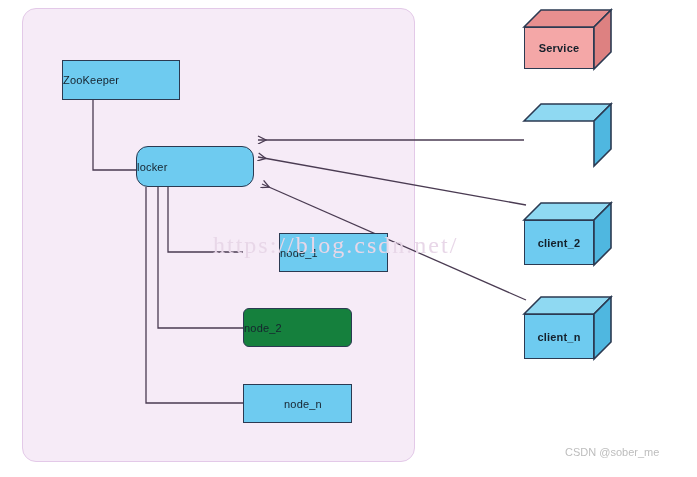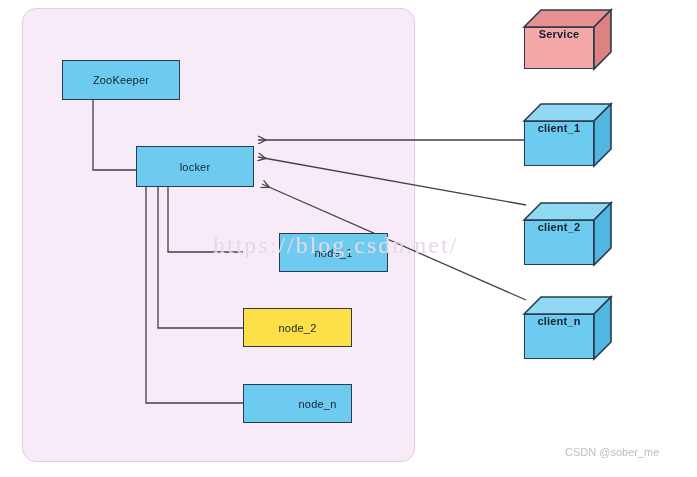--- a/index.html
+++ b/index.html
@@ -33,35 +33,35 @@
     border-radius: 14px;
     box-sizing: border-box;
   }
   .flat-box {
     position: absolute;
     background: #6ecbf0;
     border: 1.6px solid #2b3a52;
     box-sizing: border-box;
     display: flex;
     align-items: center;
-    justify-content: center;
     color: #16232e;
     font-size: 11px;
     letter-spacing: 0.2px;
   }
   .cube {
     position: absolute;
   }
   .cube .face-front {
     position: absolute;
     left: 0;
     bottom: 0;
     box-sizing: border-box;
     border: 1.6px solid #2b3a52;
     display: flex;
+    align-items: center;
     justify-content: center;
     font-size: 11px;
     font-weight: bold;
     color: #14202b;
     letter-spacing: 0.2px;
     margin-top: 20px;
   }
   .cube svg {
     position: absolute;
     left: 0;
@@ -109,27 +109,27 @@
         <polyline points="524,140 258,140" stroke="#4a3b52" marker-end="url(#arrowhead)"></polyline>
         <polyline points="526,205 258,157" stroke="#4a3b52" marker-end="url(#arrowhead)"></polyline>
         <polyline points="526,300 262,184" stroke="#4a3b52" marker-end="url(#arrowhead)"></polyline>
       </g>
   </svg>
 
   <div id="flat-layer">
       <div class="flat-box" style="left: 62px; top: 60px; width: 118px; height: 40px; background: rgb(110, 203, 240); border-color: rgb(43, 58, 82);">
         <span>ZooKeeper</span>
       </div>
-      <div class="flat-box" style="left: 136px; top: 146px; width: 118px; height: 41px; background: rgb(110, 203, 240); border-color: rgb(43, 58, 82);">
+      <div class="flat-box" style="left: 136px; top: 146px; width: 118px; height: 41px; background: rgb(110, 203, 240); border-color: rgb(43, 58, 82); border-radius: 12px;">
         <span>locker</span>
       </div>
       <div class="flat-box" style="left: 243px; top: 233px; width: 109px; height: 39px; background: rgb(110, 203, 240); border-color: rgb(43, 58, 82); margin-left: 36px;">
         <span>node_1</span>
       </div>
-      <div class="flat-box" style="left: 243px; top: 308px; width: 109px; height: 39px; background: #fde047; border-color: rgb(43, 58, 82);">
+      <div class="flat-box" style="left: 243px; top: 308px; width: 109px; height: 39px; background: #15803d; border-color: rgb(43, 58, 82); border-radius: 6px;">
         <span>node_2</span>
       </div>
       <div class="flat-box" style="left: 243px; top: 384px; width: 109px; height: 39px; background: rgb(110, 203, 240); border-color: rgb(43, 58, 82); padding-left: 40px;">
         <span>node_n</span>
       </div>
     </div>
   <div id="cube-layer">
       <div class="cube" style="left: 524px; top: 10px; width: 87px; height: 59px;">
         <svg width="89" height="61">
           <polygon points="0,17 17,0 87,0 70,17" fill="#e88f8f" stroke="#2b3a52" stroke-width="1.6"></polygon>
@@ -137,23 +137,20 @@
         </svg>
         <div class="face-front" style="width: 70px; height: 42px; background: rgb(244, 167, 167); border-color: rgb(43, 58, 82);">
           <span>Service</span>
         </div>
       </div>
       <div class="cube" style="left: 524px; top: 104px; width: 87px; height: 62px;">
         <svg width="89" height="64">
           <polygon points="0,17 17,0 87,0 70,17" fill="#8fd9f2" stroke="#2b3a52" stroke-width="1.6"></polygon>
           <polygon points="70,17 87,0 87,45 70,62" fill="#4fb7e0" stroke="#2b3a52" stroke-width="1.6"></polygon>
         </svg>
-        <div class="face-front" style="width: 70px; height: 45px; background: rgb(110, 203, 240); border-color: rgb(43, 58, 82);">
-          <span>client_1</span>
-        </div>
       </div>
       <div class="cube" style="left: 524px; top: 203px; width: 87px; height: 62px;">
         <svg width="89" height="64">
           <polygon points="0,17 17,0 87,0 70,17" fill="#8fd9f2" stroke="#2b3a52" stroke-width="1.6"></polygon>
           <polygon points="70,17 87,0 87,45 70,62" fill="#4fb7e0" stroke="#2b3a52" stroke-width="1.6"></polygon>
         </svg>
         <div class="face-front" style="width: 70px; height: 45px; background: rgb(110, 203, 240); border-color: rgb(43, 58, 82);">
           <span>client_2</span>
         </div>
       </div>

